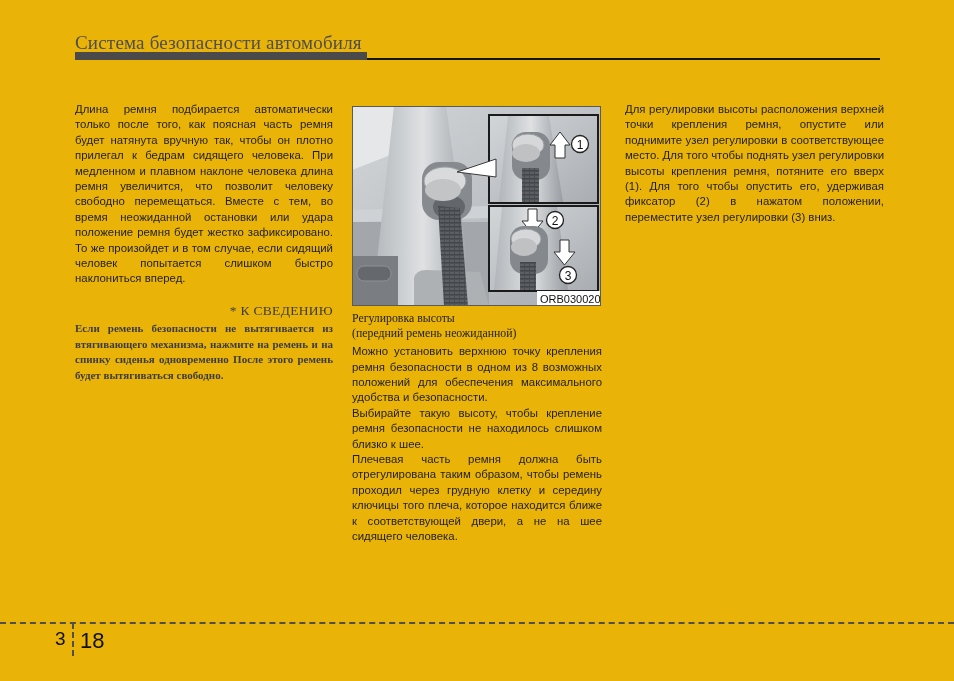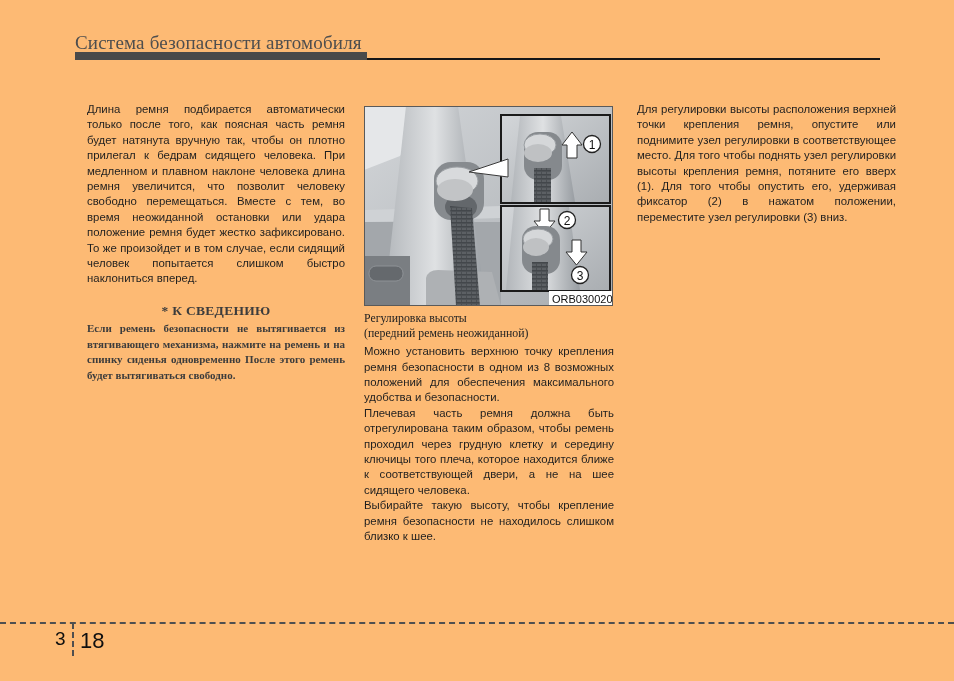--- a/index.html
+++ b/index.html
@@ -1,40 +1,40 @@
 <!DOCTYPE html>
 <html><head>
 <meta charset="utf-8">
 <style>
   html,body { margin:0; padding:0; background:#ffffff; }
   .page {
-    position:relative; width:954px; height:681px; background:#fdba74;
+    position:relative; width:954px; height:681px; background:#eab308;
     overflow:hidden; font-family:"Liberation Sans", sans-serif; color:#1f1f1f;
   }
 
   
   .title {
     position:absolute; left:75px; top:32px;
     font-family:"Liberation Serif", serif; font-size:19px; color:#4e4e4e;
     letter-spacing:.2px; white-space:nowrap;
   }
   .bar-thick { position:absolute; left:75px; top:52px; width:292px; height:8px; background:#4a4a4a; }
   .bar-thin  { position:absolute; left:367px; top:58px; width:513px; height:2px; background:#161616; }
 
   
-  .col { position:absolute; top:102px; font-size:11.4px; line-height:15.4px; text-align:justify;margin-left:12px; }
+  .col { position:absolute; top:102px; font-size:11.4px; line-height:15.4px; text-align:justify; }
   .col p { margin:0; }
   #col1 { left:75px;  width:258px; }
   #col2 { left:352px; width:250px; }
   #col3 { left:625px; width:259px; }
 
   .note-heading {
-    font-family:"Liberation Serif", serif; font-weight:bold; font-size:13.5px;
+    font-family:"Liberation Serif", serif; font-weight:normal; font-size:13.5px;
     color:#3c3c3c; margin-top:16px !important; margin-bottom:3px !important;
-    text-align:center; letter-spacing:.3px;
+    text-align:right; letter-spacing:.3px;
   }
   .note-text {
     font-family:"Liberation Serif", serif; font-weight:bold; font-size:11px;
     line-height:15.4px; color:#3c3c3c;
   }
 
   .figure { position:relative; width:249px; height:200px; margin-top:4px; }
   .figure svg { display:block; }
 
   .caption {
@@ -140,22 +140,22 @@
           <text class="fig-code" x="188" y="196.5">ORB030020</text>
         </g>
 
         <rect x="0.5" y="0.5" width="248" height="199" fill="none" stroke="#5a5a5a"></rect>
       </svg>
     </div>
 
     <p class="caption"><span>Регулировка высоты</span><br><span>(передний ремень неожиданной)</span></p>
 
     <p>Можно установить верхнюю точку крепления ремня безопасности в одном из 8 возможных положений для обеспечения максимального удобства и безопасности.</p>
+    <p>Выбирайте такую высоту, чтобы крепление ремня безопасности не находилось слишком близко к шее.</p>
     <p>Плечевая часть ремня должна быть отрегулирована таким образом, чтобы ремень проходил через грудную клетку и середину ключицы того плеча, которое находится ближе к соответствующей двери, а не на шее сидящего человека.</p>
-    <p>Выбирайте такую высоту, чтобы крепление ремня безопасности не находилось слишком близко к шее.</p>
   </div>
 
   <div class="col" id="col3">
     <p>Для регулировки высоты расположения верхней точки крепления ремня, опустите или поднимите узел регулировки в соответствующее место. Для того чтобы поднять узел регулировки высоты крепления ремня, потяните его вверх (1). Для того чтобы опустить его, удерживая фиксатор (2) в нажатом положении, переместите узел регулировки (3) вниз.</p>
   </div>
 
   <div class="footer-dash"></div>
   <div class="footer-vdash"></div>
   <div class="footer-chapter">3</div>
   <div class="footer-page">18</div>

